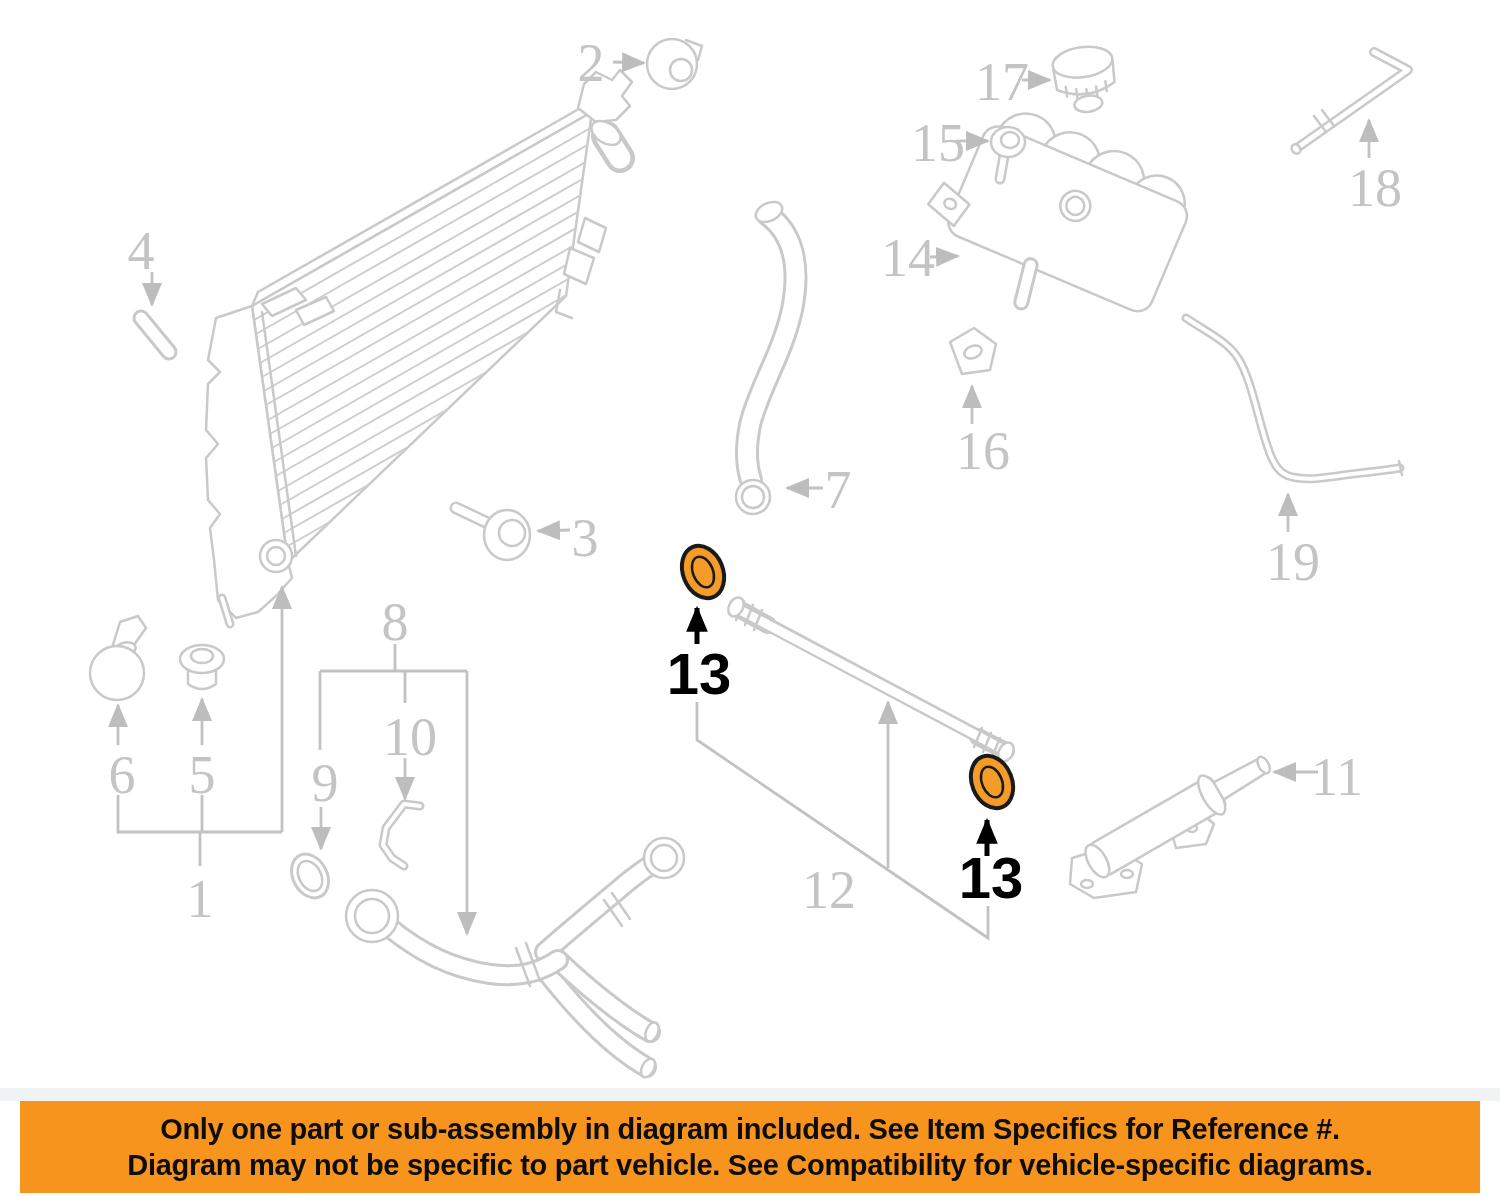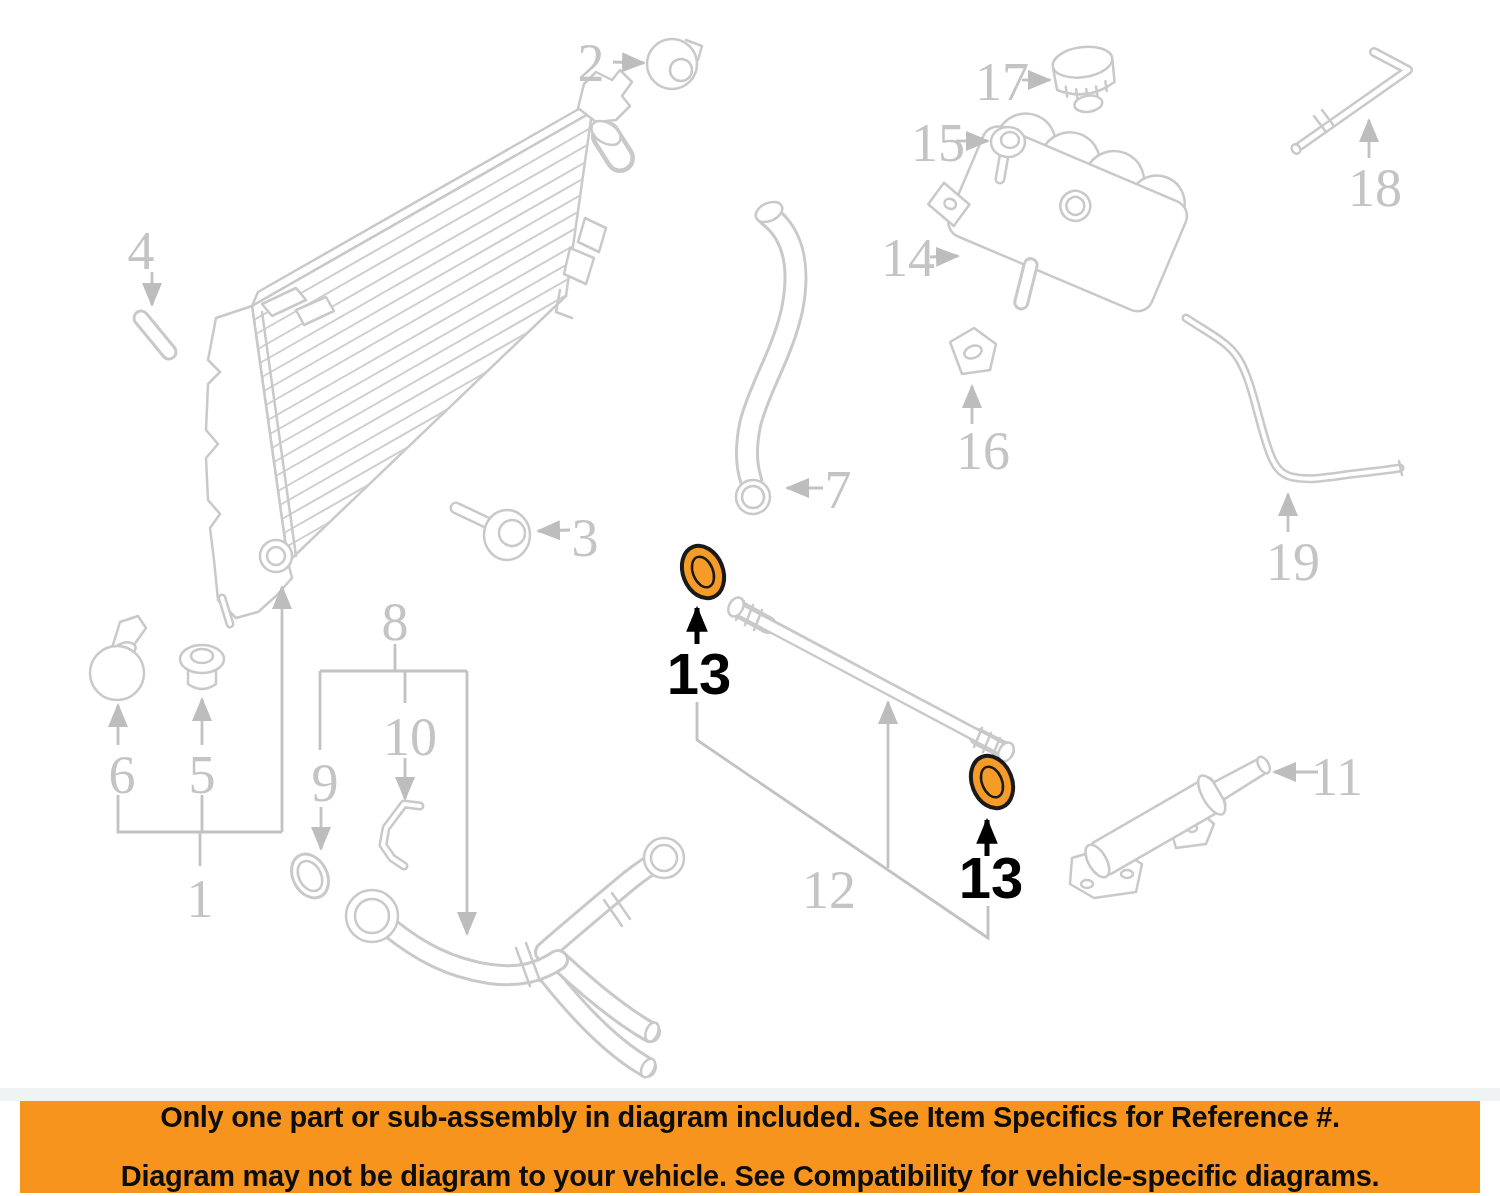--- a/index.html
+++ b/index.html
@@ -14,21 +14,21 @@
   .ln  {stroke:#c9c9c9;stroke-width:2.5;fill:none;stroke-linejoin:round;stroke-linecap:round;}
   .lnf {stroke:#c9c9c9;stroke-width:2.5;fill:#ffffff;stroke-linejoin:round;}
   .fin {stroke:#cecece;stroke-width:2;}
   .lead{stroke:#c2c2c2;stroke-width:2.8;fill:none;}
   .blead{stroke:#000000;stroke-width:5;fill:none;}
   
   .tO{stroke:#c9c9c9;fill:none;stroke-linecap:round;stroke-linejoin:round;}
   .tI{stroke:#ffffff;fill:none;stroke-linecap:round;stroke-linejoin:round;}
   .edgeband{position:absolute;left:0;width:1500px;background:#eff3f4;}
   .banner{position:absolute;left:20px;top:1101px;width:1460px;height:92px;
-          display:flex;flex-direction:column;align-items:center;justify-content:space-between;gap:3px;}
+          display:flex;flex-direction:column;align-items:center;justify-content:center;gap:3px;}
   .banner span{font-family:"Liberation Sans",sans-serif;font-weight:bold;font-size:29px;
                letter-spacing:-0.3px;color:#0d0d0d;white-space:nowrap;}
 </style>
 </head>
 <body>
 
 <div class="stage">
 
 <svg width="1500" height="1196" viewBox="0 0 1500 1196">
   <defs>
@@ -287,16 +287,16 @@
     <text class="glabel" x="1293" y="580">19</text>
     <text class="blabel" x="699" y="694">13</text>
     <text class="blabel" x="991" y="898">13</text>
   </g>
 </svg>
 
   <div class="edgeband" style="top:1088px;height:13px;"></div>
 
   <div class="banner" style="background:#F7941E;">
     <span>Only one part or sub-assembly in diagram included. See Item Specifics for Reference #.</span>
-    <span>Diagram may not be diagram to your vehicle. See Compatibility for vehicle-specific diagrams.</span>
+    <span>Diagram may not be specific to part vehicle. See Compatibility for vehicle-specific diagrams.</span>
   </div>
 
 </div>
 
 </body></html>

